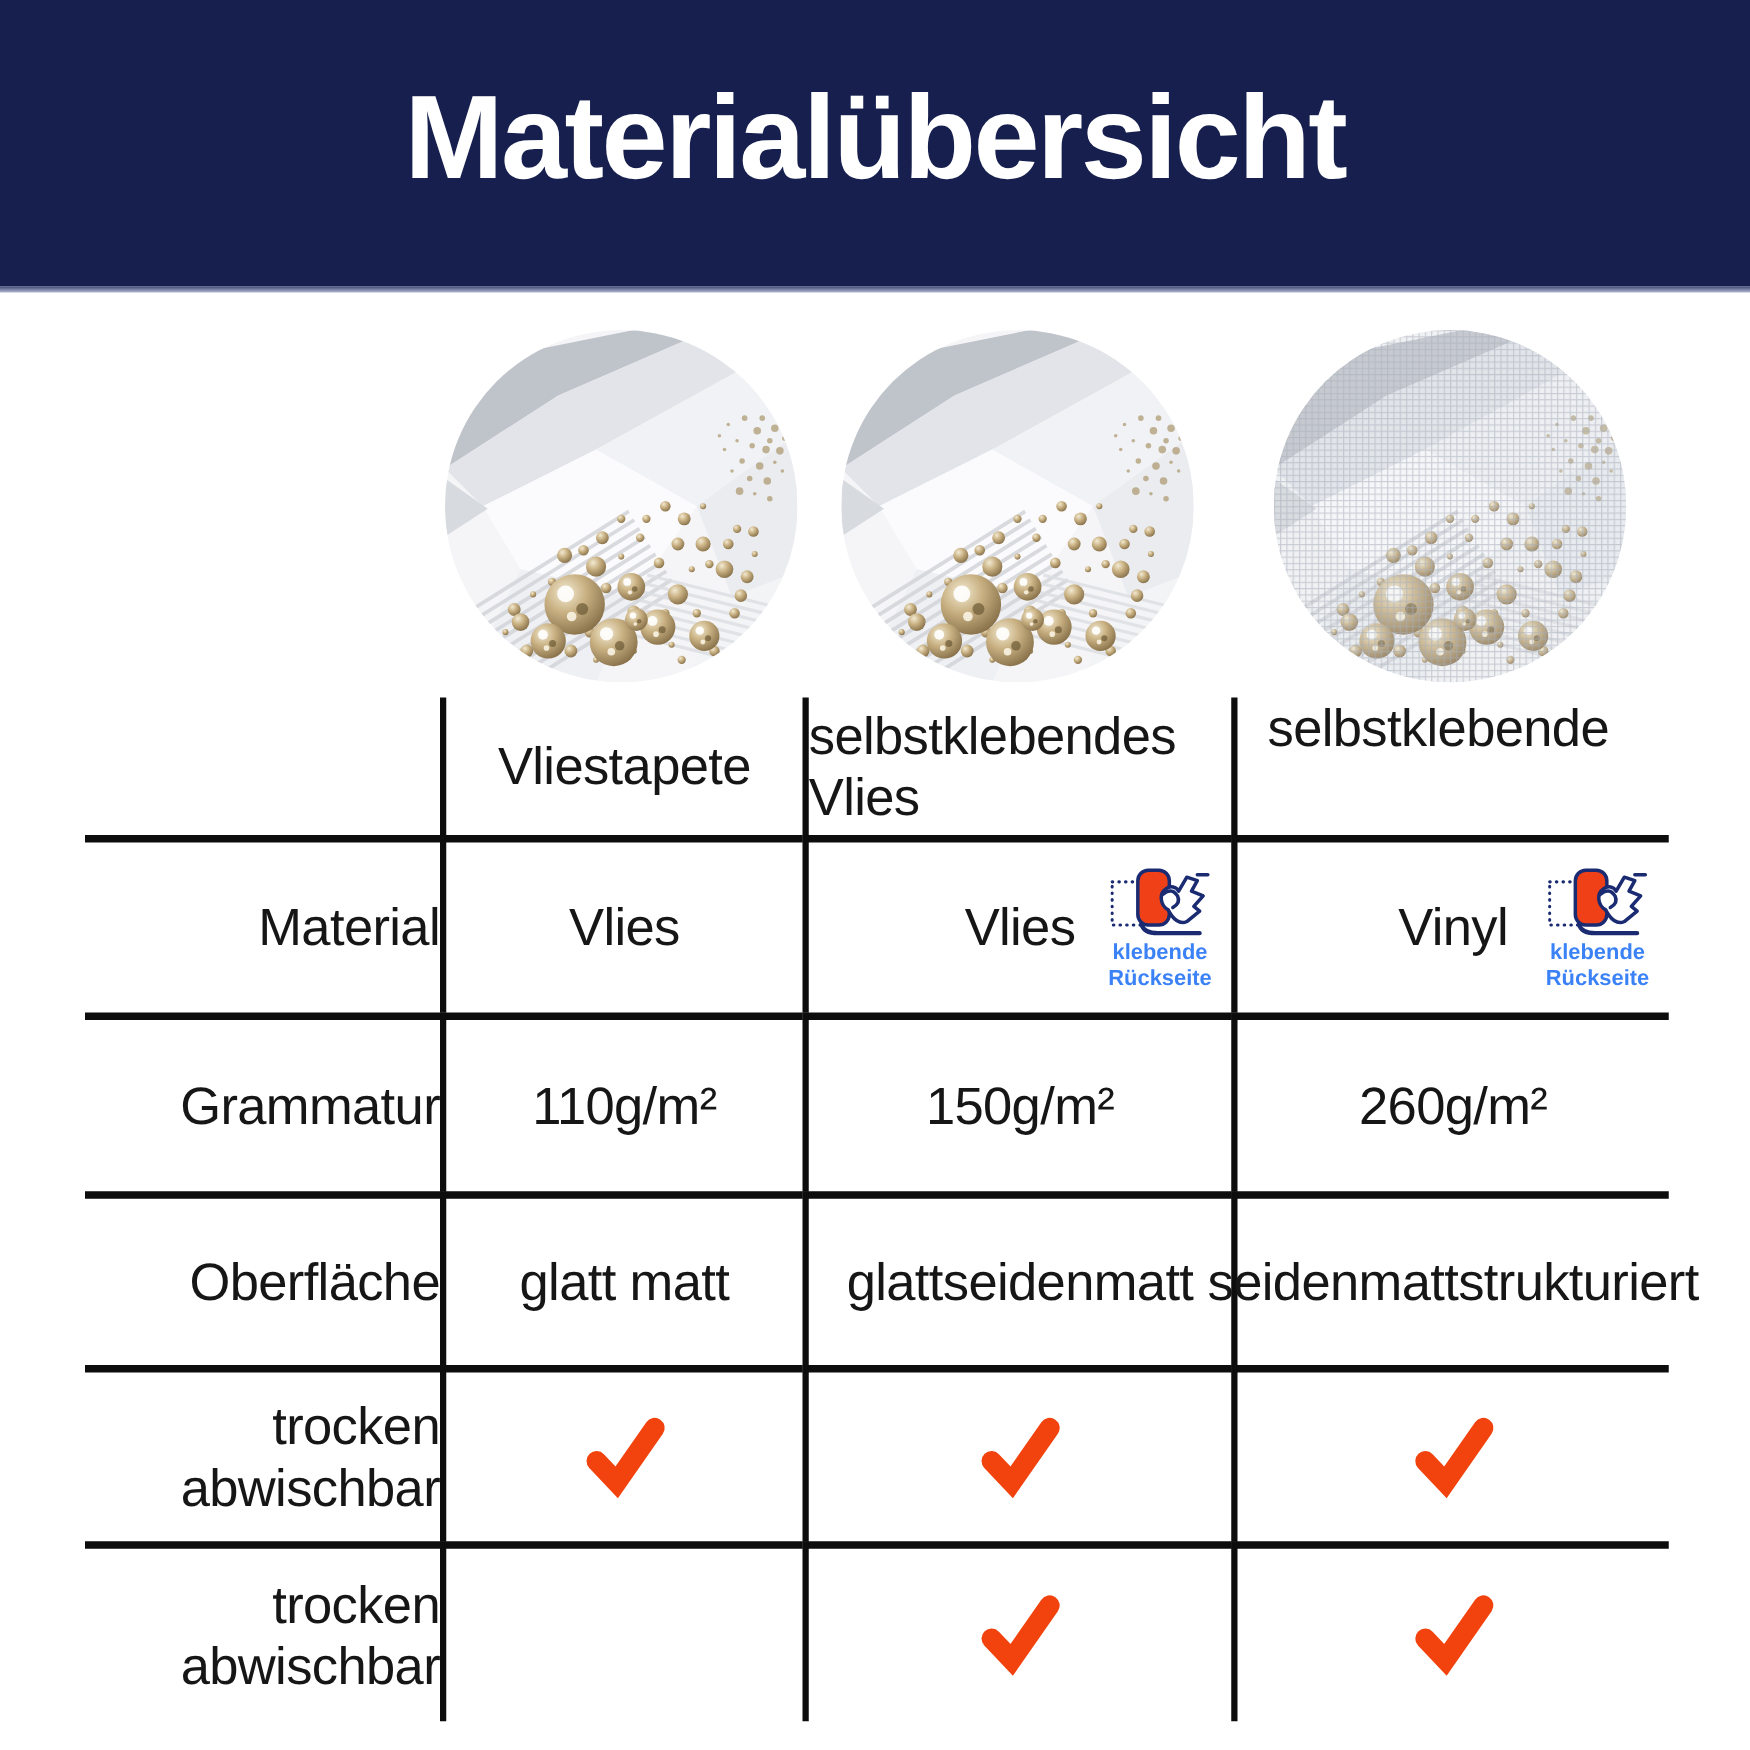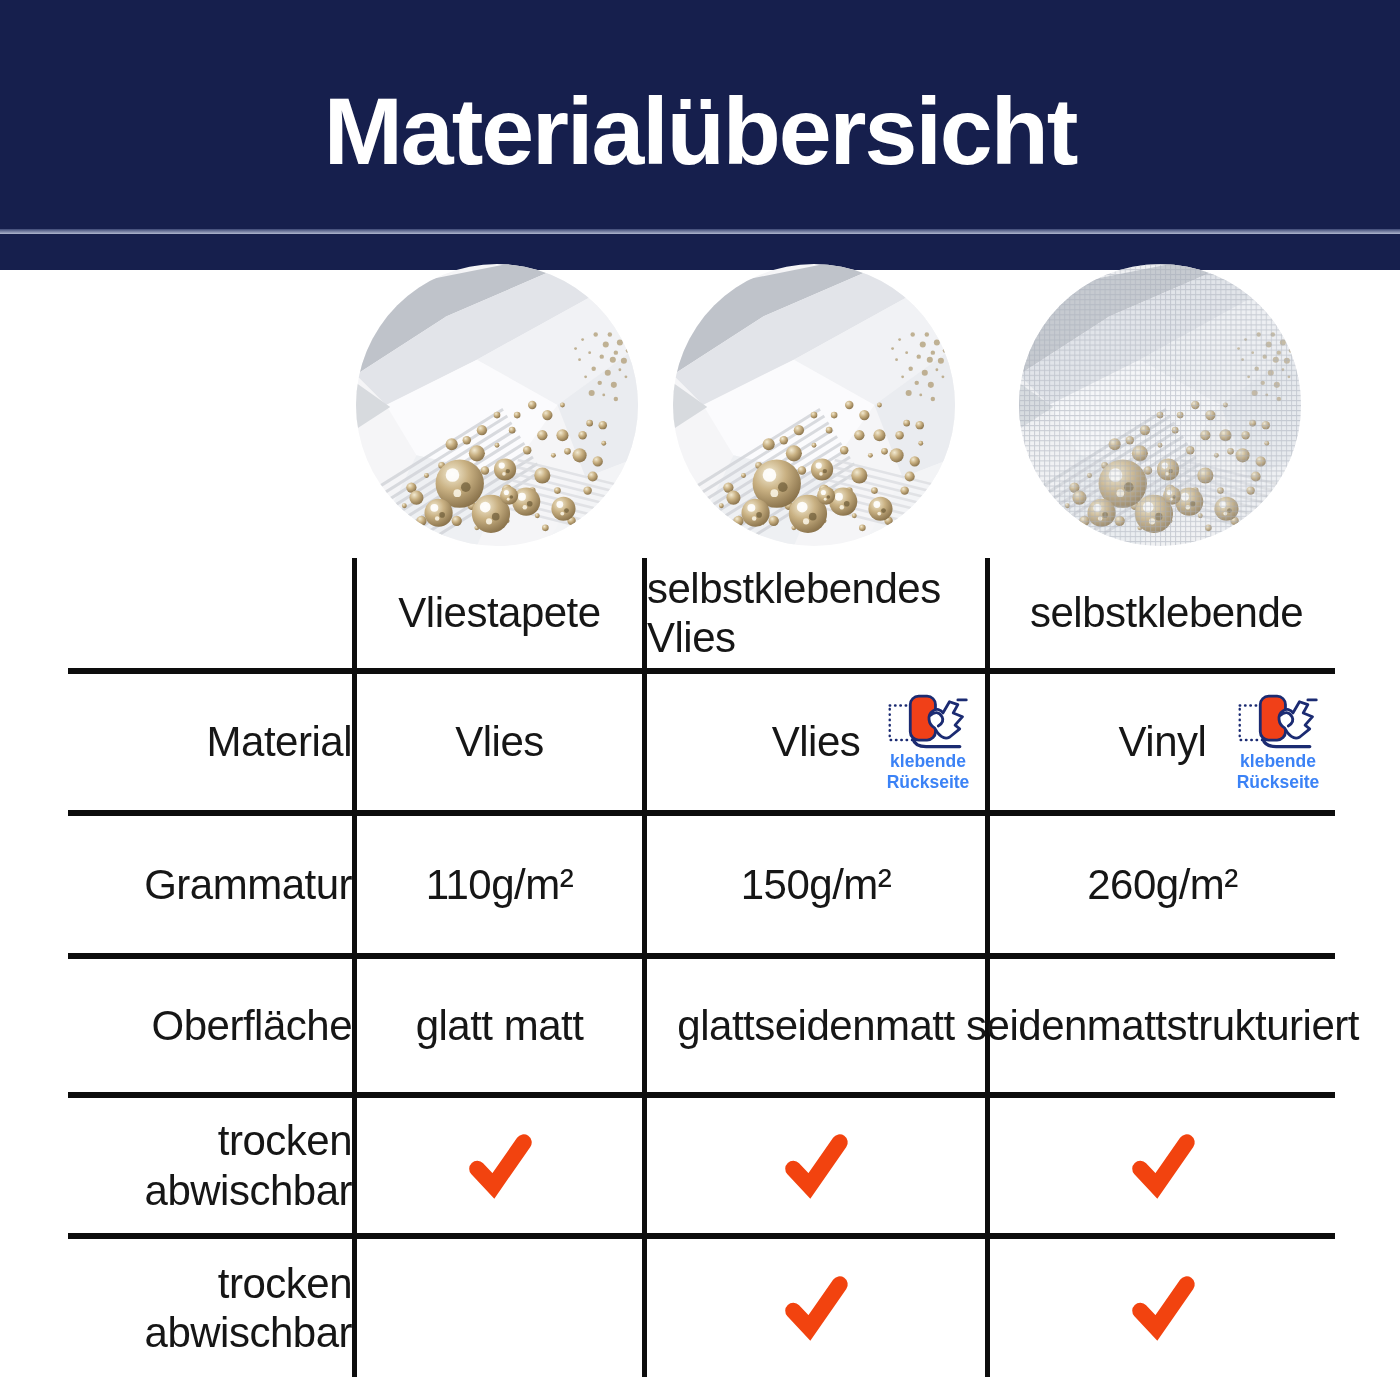--- a/index.html
+++ b/index.html
@@ -1,20 +1,20 @@
 <!DOCTYPE html>
 <html><head>
 <meta charset="utf-8">
 <style>
   html,body{margin:0;padding:0;background:#ffffff;}
   .page{position:relative;width:1400px;height:1400px;background:#ffffff;overflow:hidden;
         font-family:"Liberation Sans",sans-serif;color:#141414;}
 
   
-  .banner{position:absolute;left:0;top:0;width:1400px;height:270px;background:#161F4D;
+  .banner{position:absolute;left:0;top:0;width:1400px;height:229px;background:#161F4D;
           display:flex;align-items:center;justify-content:center;}
   .banner::after{content:"";position:absolute;left:0;top:229px;width:100%;height:5px;
           background:linear-gradient(#3d4875,#b0b7cf);}
   .title{color:#ffffff;font-weight:bold;font-size:95px;letter-spacing:-2px;white-space:nowrap;
          transform:translateY(-4px);}
 
   
   .circle{position:absolute;top:264px;width:282px;height:282px;}
   .circle svg{display:block;width:100%;height:100%;}
   .c1{left:356px;} .c2{left:673px;} .c3{left:1019px;}
@@ -24,21 +24,21 @@
           grid-template-columns:284px 290px 343px 350px;
           grid-template-rows:110px 142px 143px 139px 141px 144px;}
   .cell{box-sizing:border-box;position:relative;display:flex;flex-direction:column;
         align-items:center;justify-content:center;text-align:center;
         font-size:42px;line-height:1.17;color:#161616;letter-spacing:-0.5px;}
   .cell .ln{white-space:nowrap;display:block;}
   .bt{border-top:6px solid #0d0d0d;}
   .bl{border-left:5px solid #0d0d0d;}
   .labelcell{align-items:flex-end;justify-content:center;text-align:left;padding-left:20px;}
   .colhead-left{align-items:flex-start;justify-content:center;text-align:left;}
-  .colhead-left.pad-lg{padding-left:40px;}
+  .colhead-left.pad-lg{padding-left:24px;justify-content:space-between;}
 
   
   .valwrap{display:flex;align-items:center;justify-content:center;}
   .badge{position:absolute;right:5px;top:50%;transform:translateY(-50%);
          width:104px;display:flex;flex-direction:column;align-items:center;}
   .badge svg{display:block;}
   .badge-text{font-size:17.5px;font-weight:bold;color:#3b82f6;line-height:1.18;
               text-align:center;letter-spacing:0;}
   .checkwrap{display:flex;align-items:center;justify-content:center;}
 </style>

